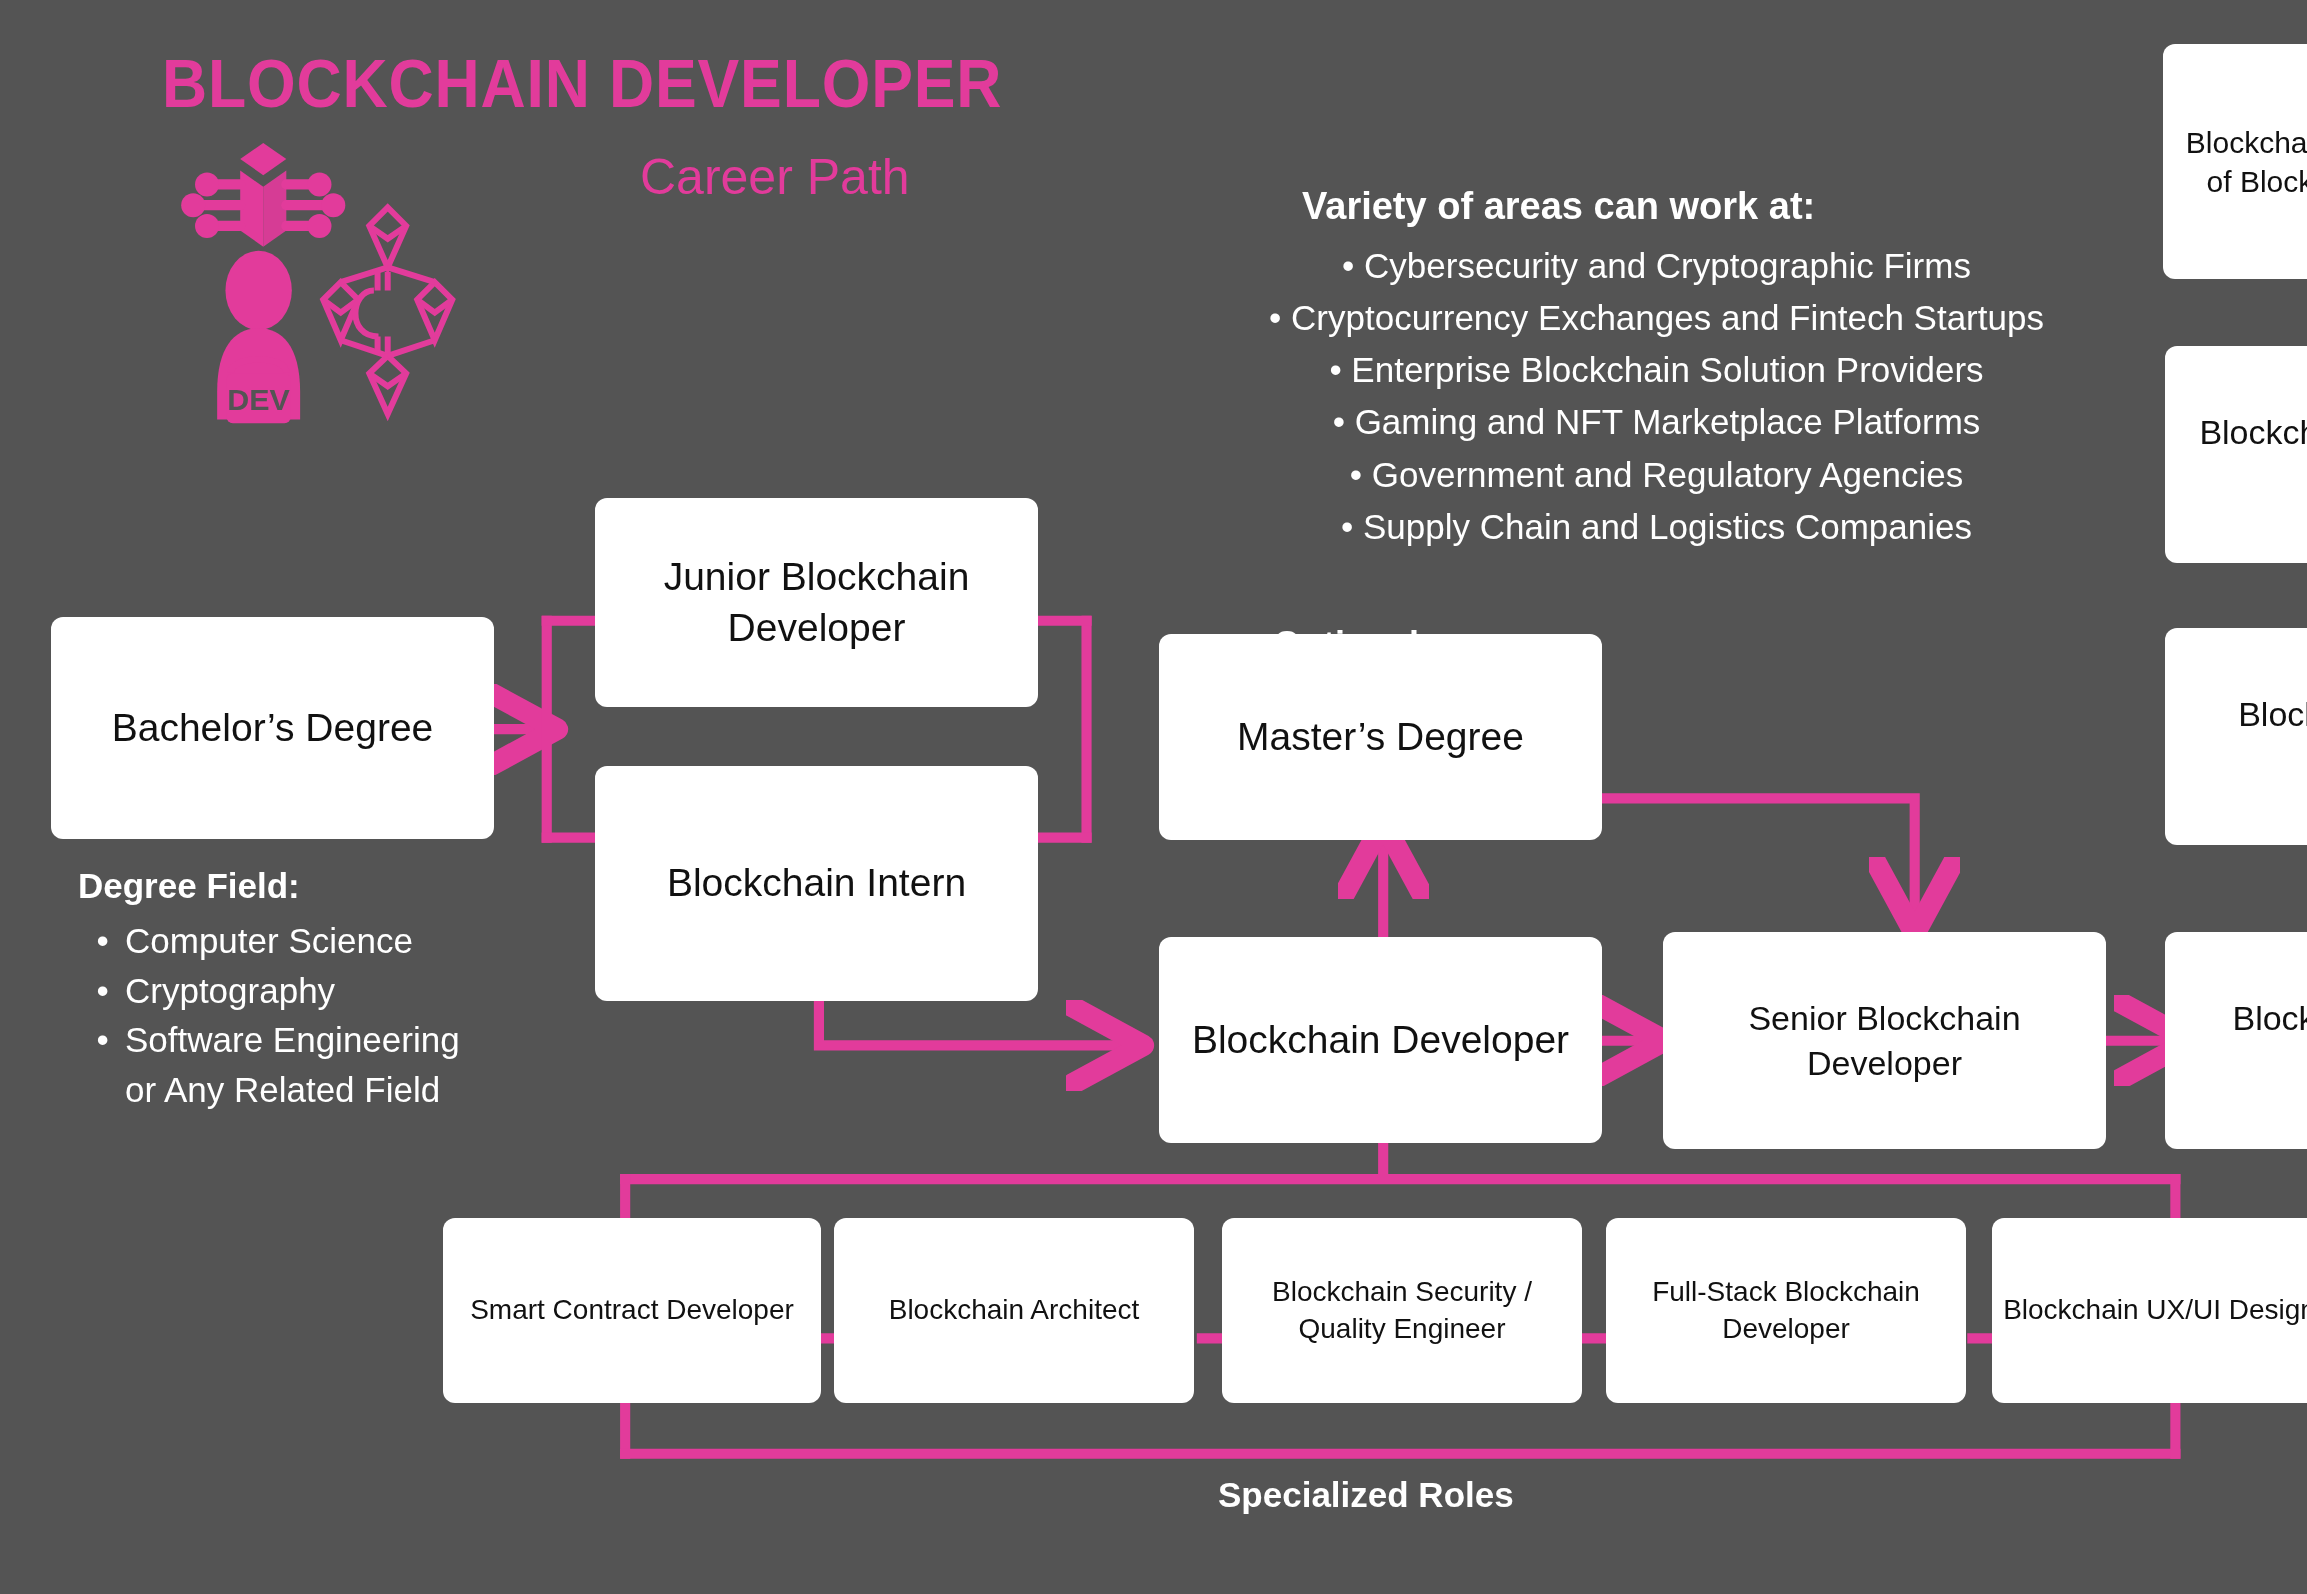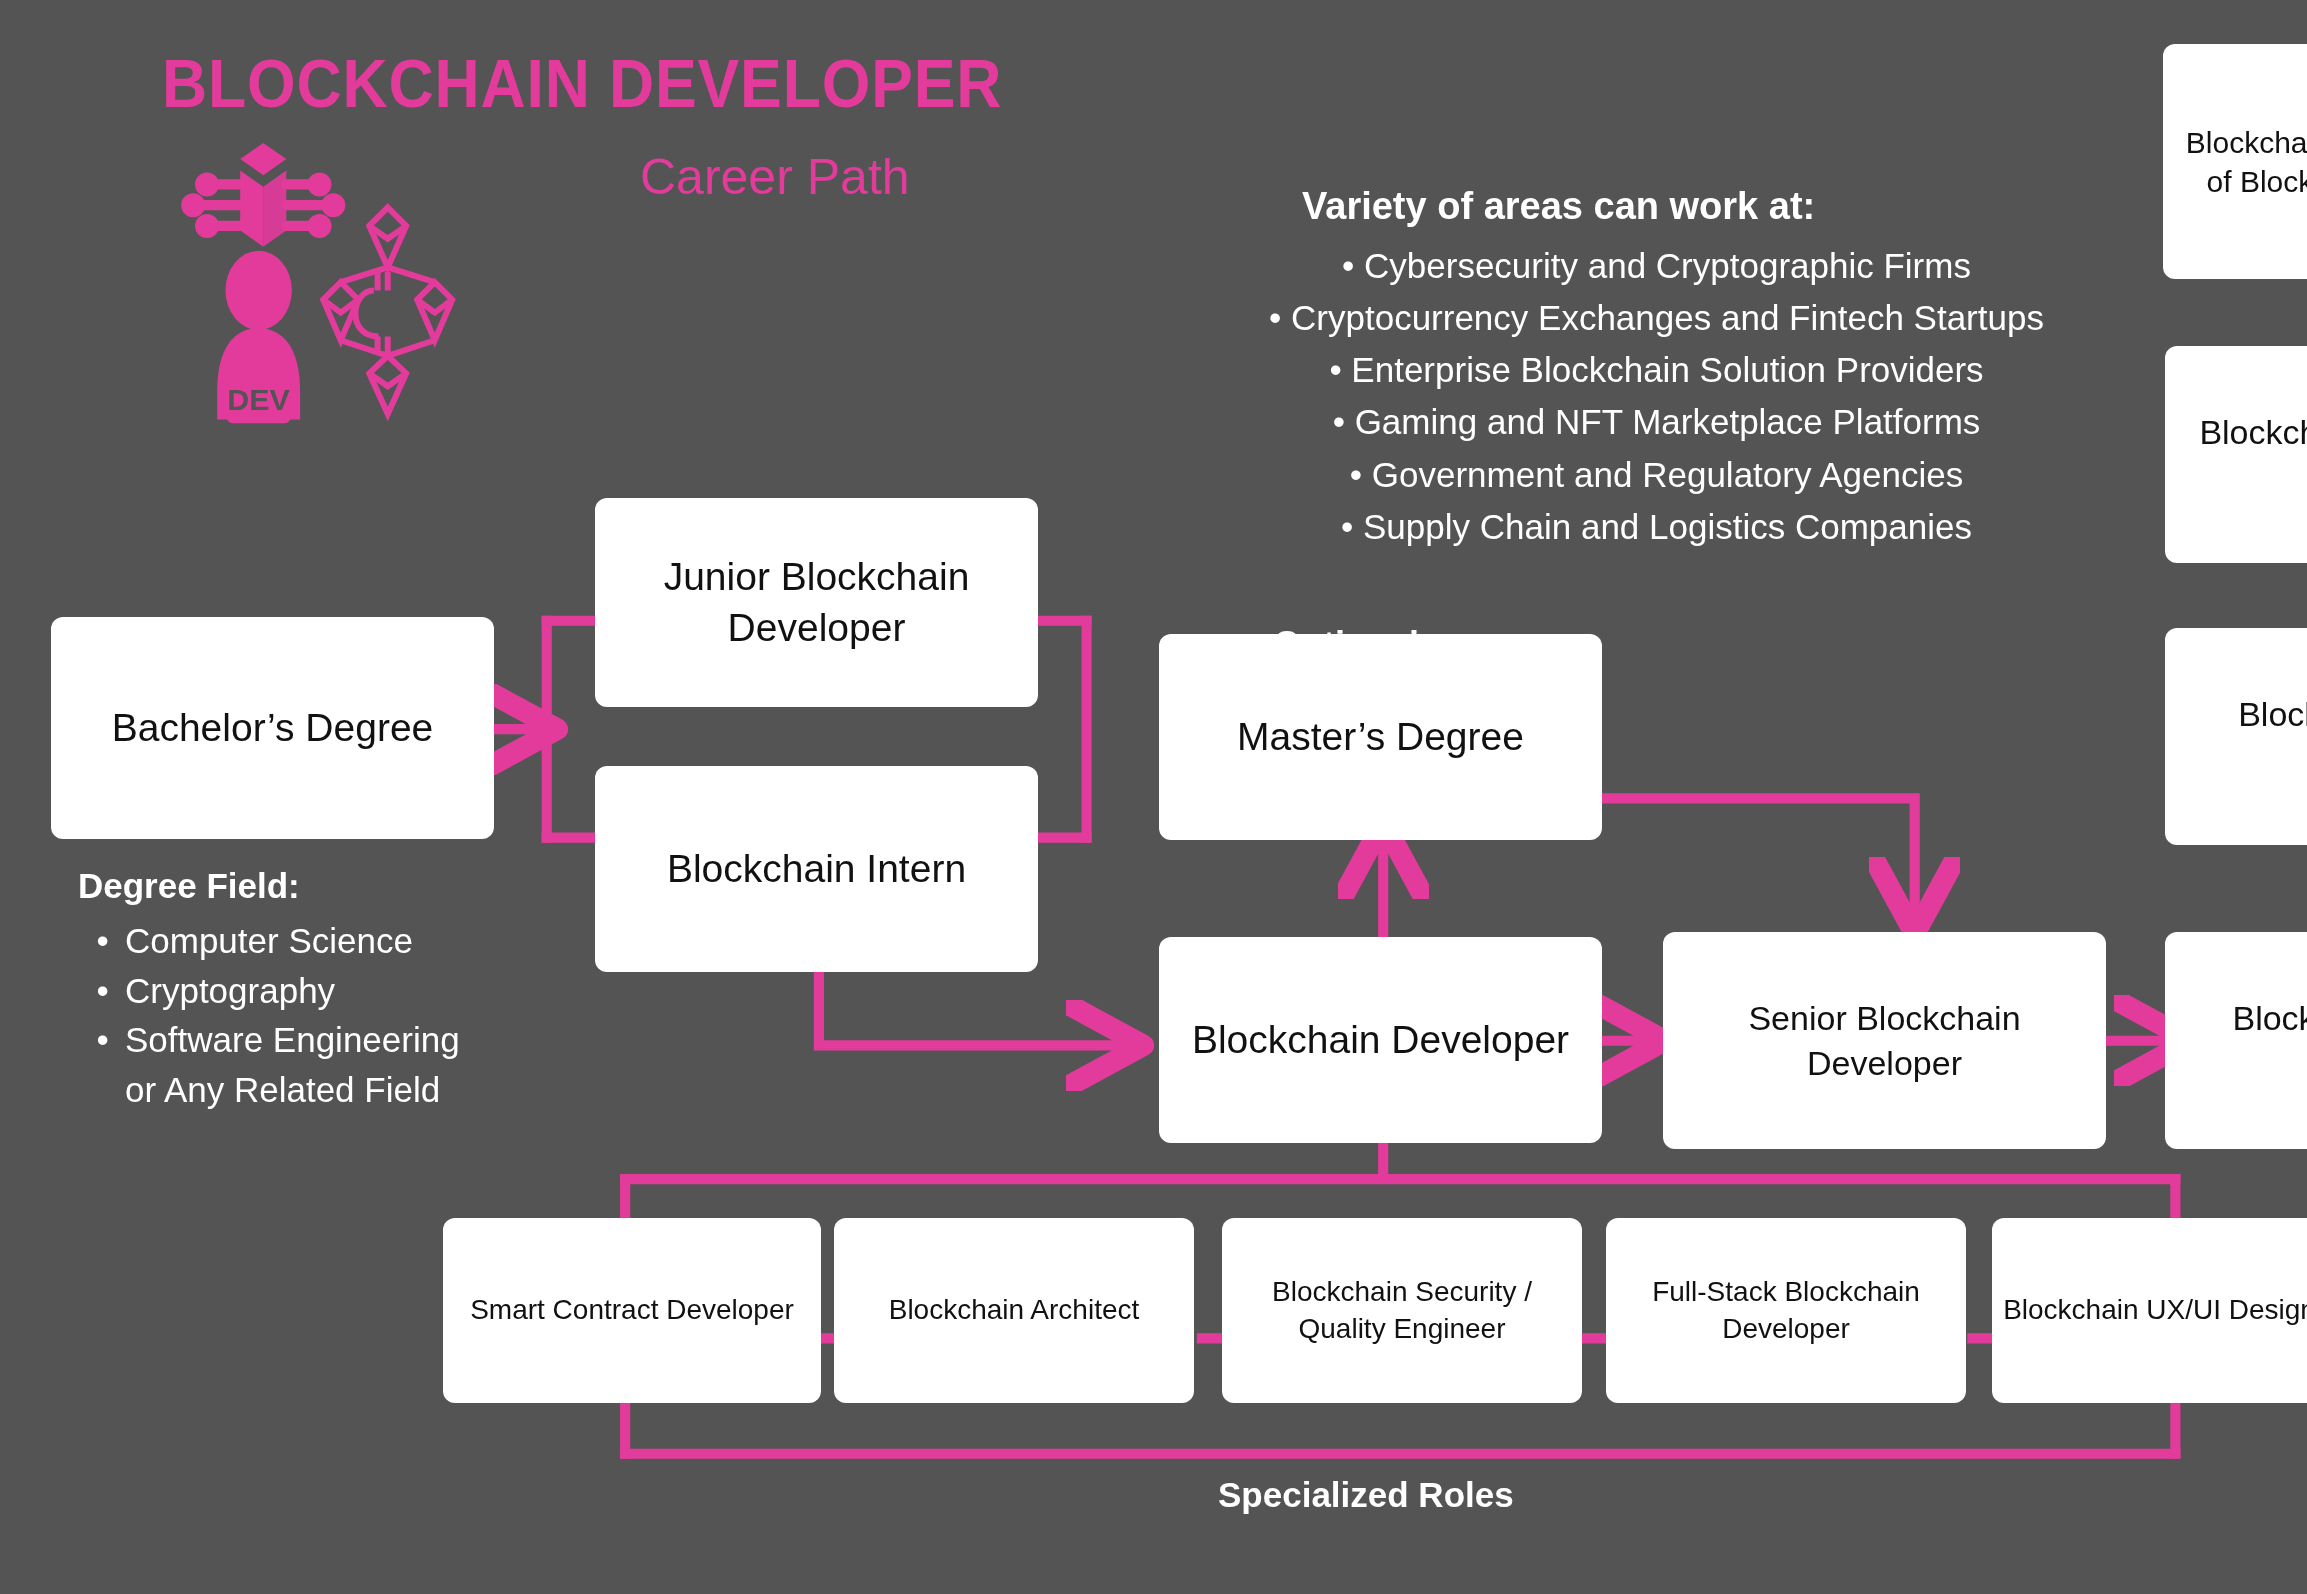--- a/index.html
+++ b/index.html
@@ -218,21 +218,21 @@
   <div class="specialized-label">Specialized Roles</div>
 
   <div class="node n-lg" style="left:51px;  top:617px; width:443px;  height:222px;">
     <span>Bachelor’s Degree</span>
     </div>
 
   <div class="node n-lg" style="left:595px; top:484px; width:443px;  height:209px;margin-top:14px;">
     <span>Junior Blockchain Developer</span>
     </div>
 
-  <div class="node n-lg" style="left:595px; top:766px; width:443px;  height:206px;">
+  <div class="node n-lg" style="left:595px; top:766px; width:443px;  height:235px;">
     <span>Blockchain Intern</span>
     </div>
 
   <div class="node n-lg" style="left:1159px; top:634px; width:443px;  height:206px;">
     <span>Master’s Degree</span>
     </div>
 
   <div class="node n-lg" style="left:1159px; top:937px; width:443px;  height:206px;">
     <span>Blockchain Developer</span>
     </div>

